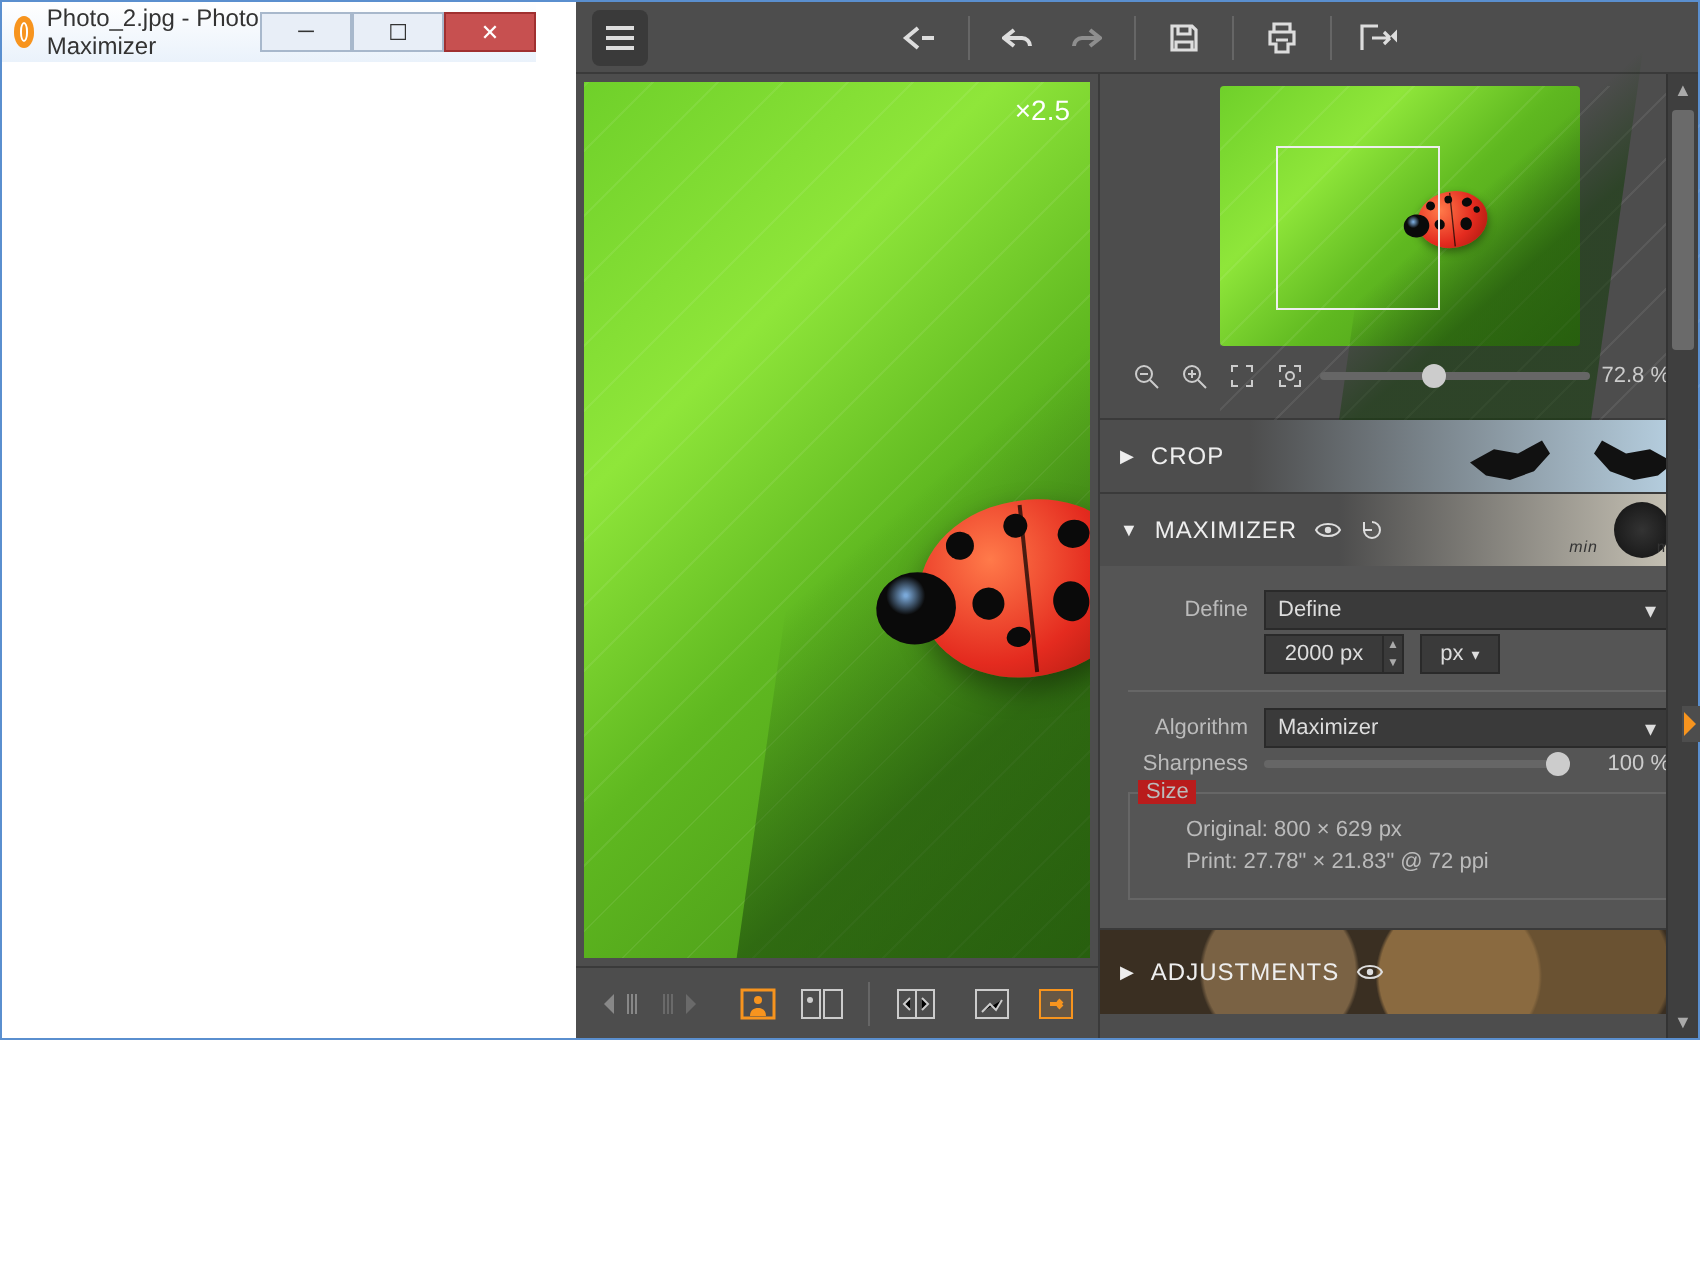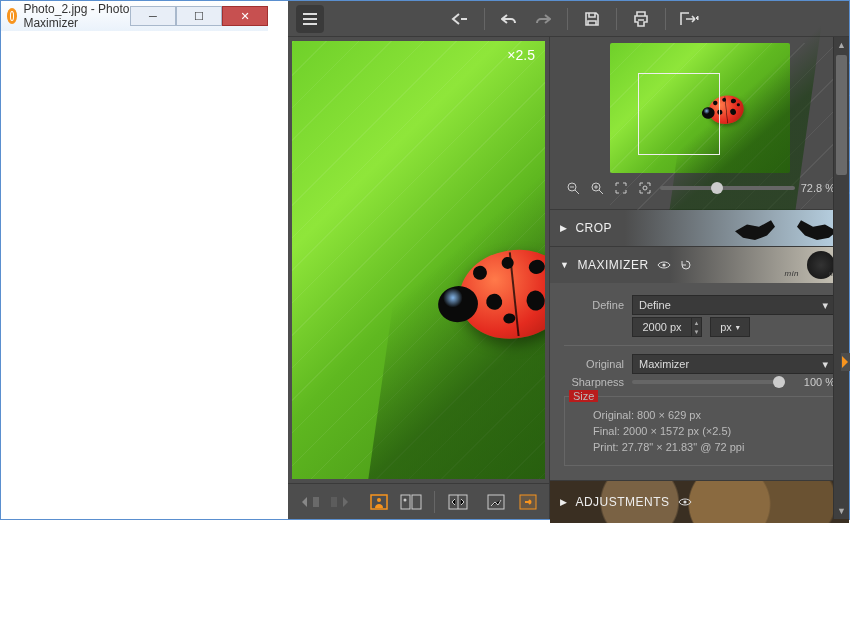--- a/index.html
+++ b/index.html
@@ -333,37 +333,36 @@
                     <div>▼</div>
                   </div>
               </div>
               <div class="unit">
                   <span>px</span>
                   <span style="font-size:8px">▾</span>
                 </div>
             </div>
             <div style="height:1px;background:#666;margin:8px 0"></div>
             <div class="row">
-              <div class="lbl">Original</div>
+              <div class="lbl">Algorithm</div>
               <div class="sel">
                   <span>Maximizer</span>
                   <span>▾</span>
                 </div>
             </div>
             <div class="row">
               <div class="lbl">Sharpness</div>
               <div class="slider" style="flex:1">
                   <div class="thumb" style="left:calc(100% - 12px)"></div>
                 </div>
               <div class="pct">100 %</div>
             </div>
             <div class="sizebox">
               <span class="stitle">Size</span>
               <div class="sline">Original: 800 × 629 px</div>
-              <div class="sline">Final: 2000 × 1572 px (×2.5)</div>
               <div class="sline">Print: 27.78" × 21.83" @ 72 ppi</div>
             </div>
           </div>
         </div>
 
         <div class="section">
           <div class="sechead adj" style="height:42px">
             <div class="gears"></div>
             <span class="tri" style="position:relative">▶</span>
             <span style="position:relative">ADJUSTMENTS</span>

